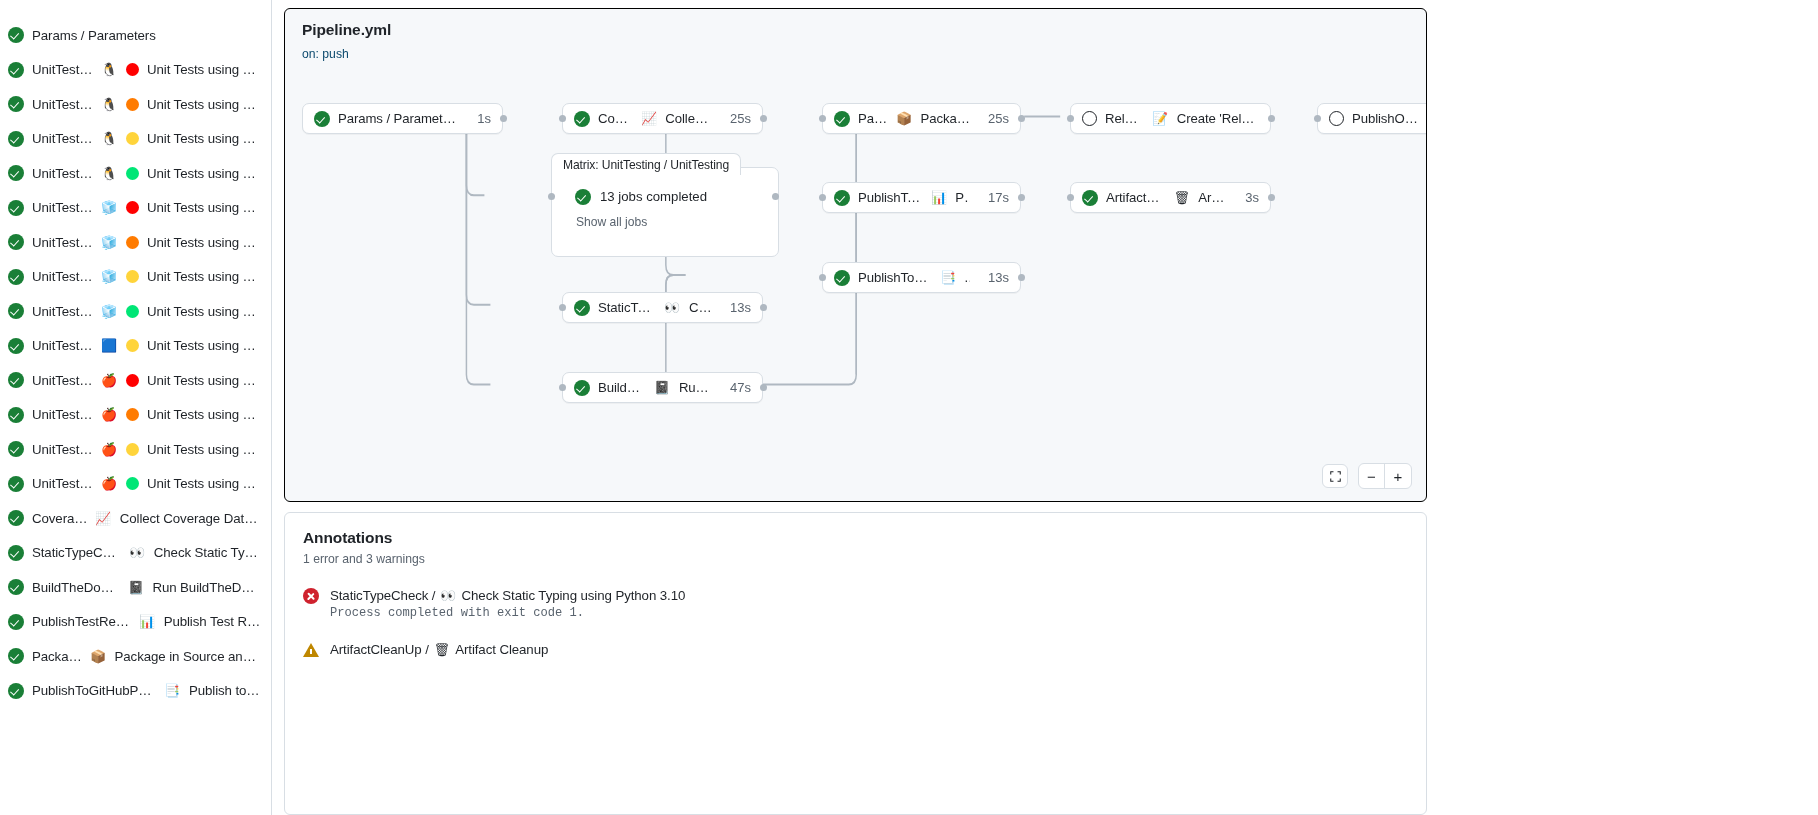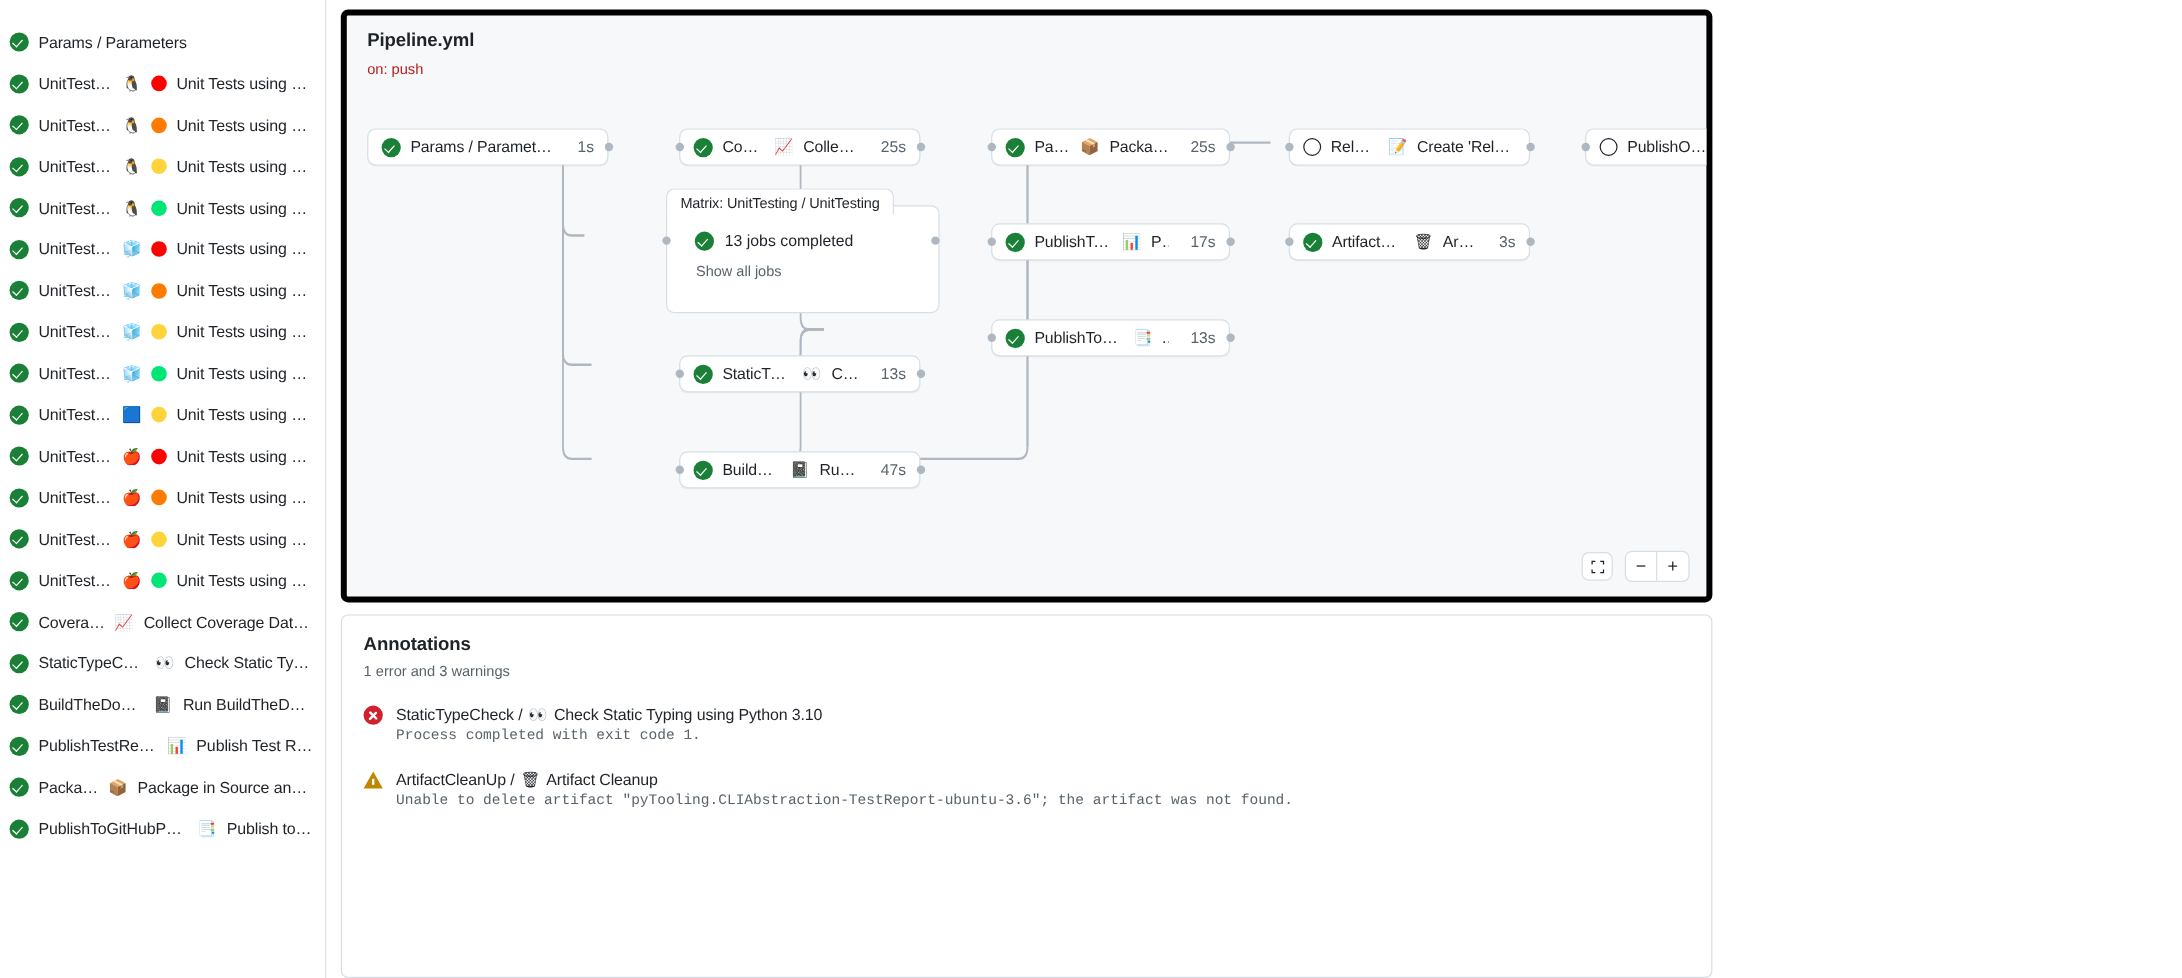--- a/index.html
+++ b/index.html
@@ -93,34 +93,34 @@
   
   .main {
     flex: 1; height: 815px;
     background: #ffffff;
     padding: 8px 12px 0 12px;
     display: flex; flex-direction: column; gap: 10px;
     overflow: hidden;
   }
   .graph-card {
     position: relative;
-    border: 5px solid #000000;
+    border: 1px solid #000000;
     border-radius: 6px;
     background: #f6f8fa;
     height: 494px; min-height: 494px;
     overflow: hidden;
   }
   .graph-title {
     position: absolute; left: 17px; top: 12px;
     font-size: 15.5px; font-weight: 600; color: #1f2328;
     letter-spacing: -0.1px;
   }
   .graph-sub {
     position: absolute; left: 17px; top: 38px;
-    font-size: 12.2px; color: #b91c1c;
+    font-size: 12.2px; color: #0c4a6e;
   }
 
   .zoom-controls { position: absolute; right: 14px; bottom: 12px; display: flex; align-items: center; gap: 10px; }
   .zc-btn {
     width: 26px; height: 24px; border: 1px solid #d8dee4; border-radius: 6px;
     background: #fff; display: flex; align-items: center; justify-content: center;
     cursor: pointer; color: #1f2328;
   }
   .zc-pill {
     display: flex; border: 1px solid #d8dee4; border-radius: 6px; overflow: hidden; background:#fff;
@@ -511,20 +511,19 @@
             </div>
           </div>
           <div class="ann-row">
             <span class="ico-warn"></span>
             <div class="ann-body">
               <div class="ann-head">
                 <span>ArtifactCleanUp / </span>
                 <span class="emoji">🗑</span>
                 <span>Artifact Cleanup</span>
               </div>
-              <div class="ann-msg">Unable to delete artifact "pyTooling.CLIAbstraction-TestReport-ubuntu-3.6"; the artifact was not found.</div>
             </div>
           </div>
         </div>
     </div>
 
   </div>
 </div>
 
 </body></html>

